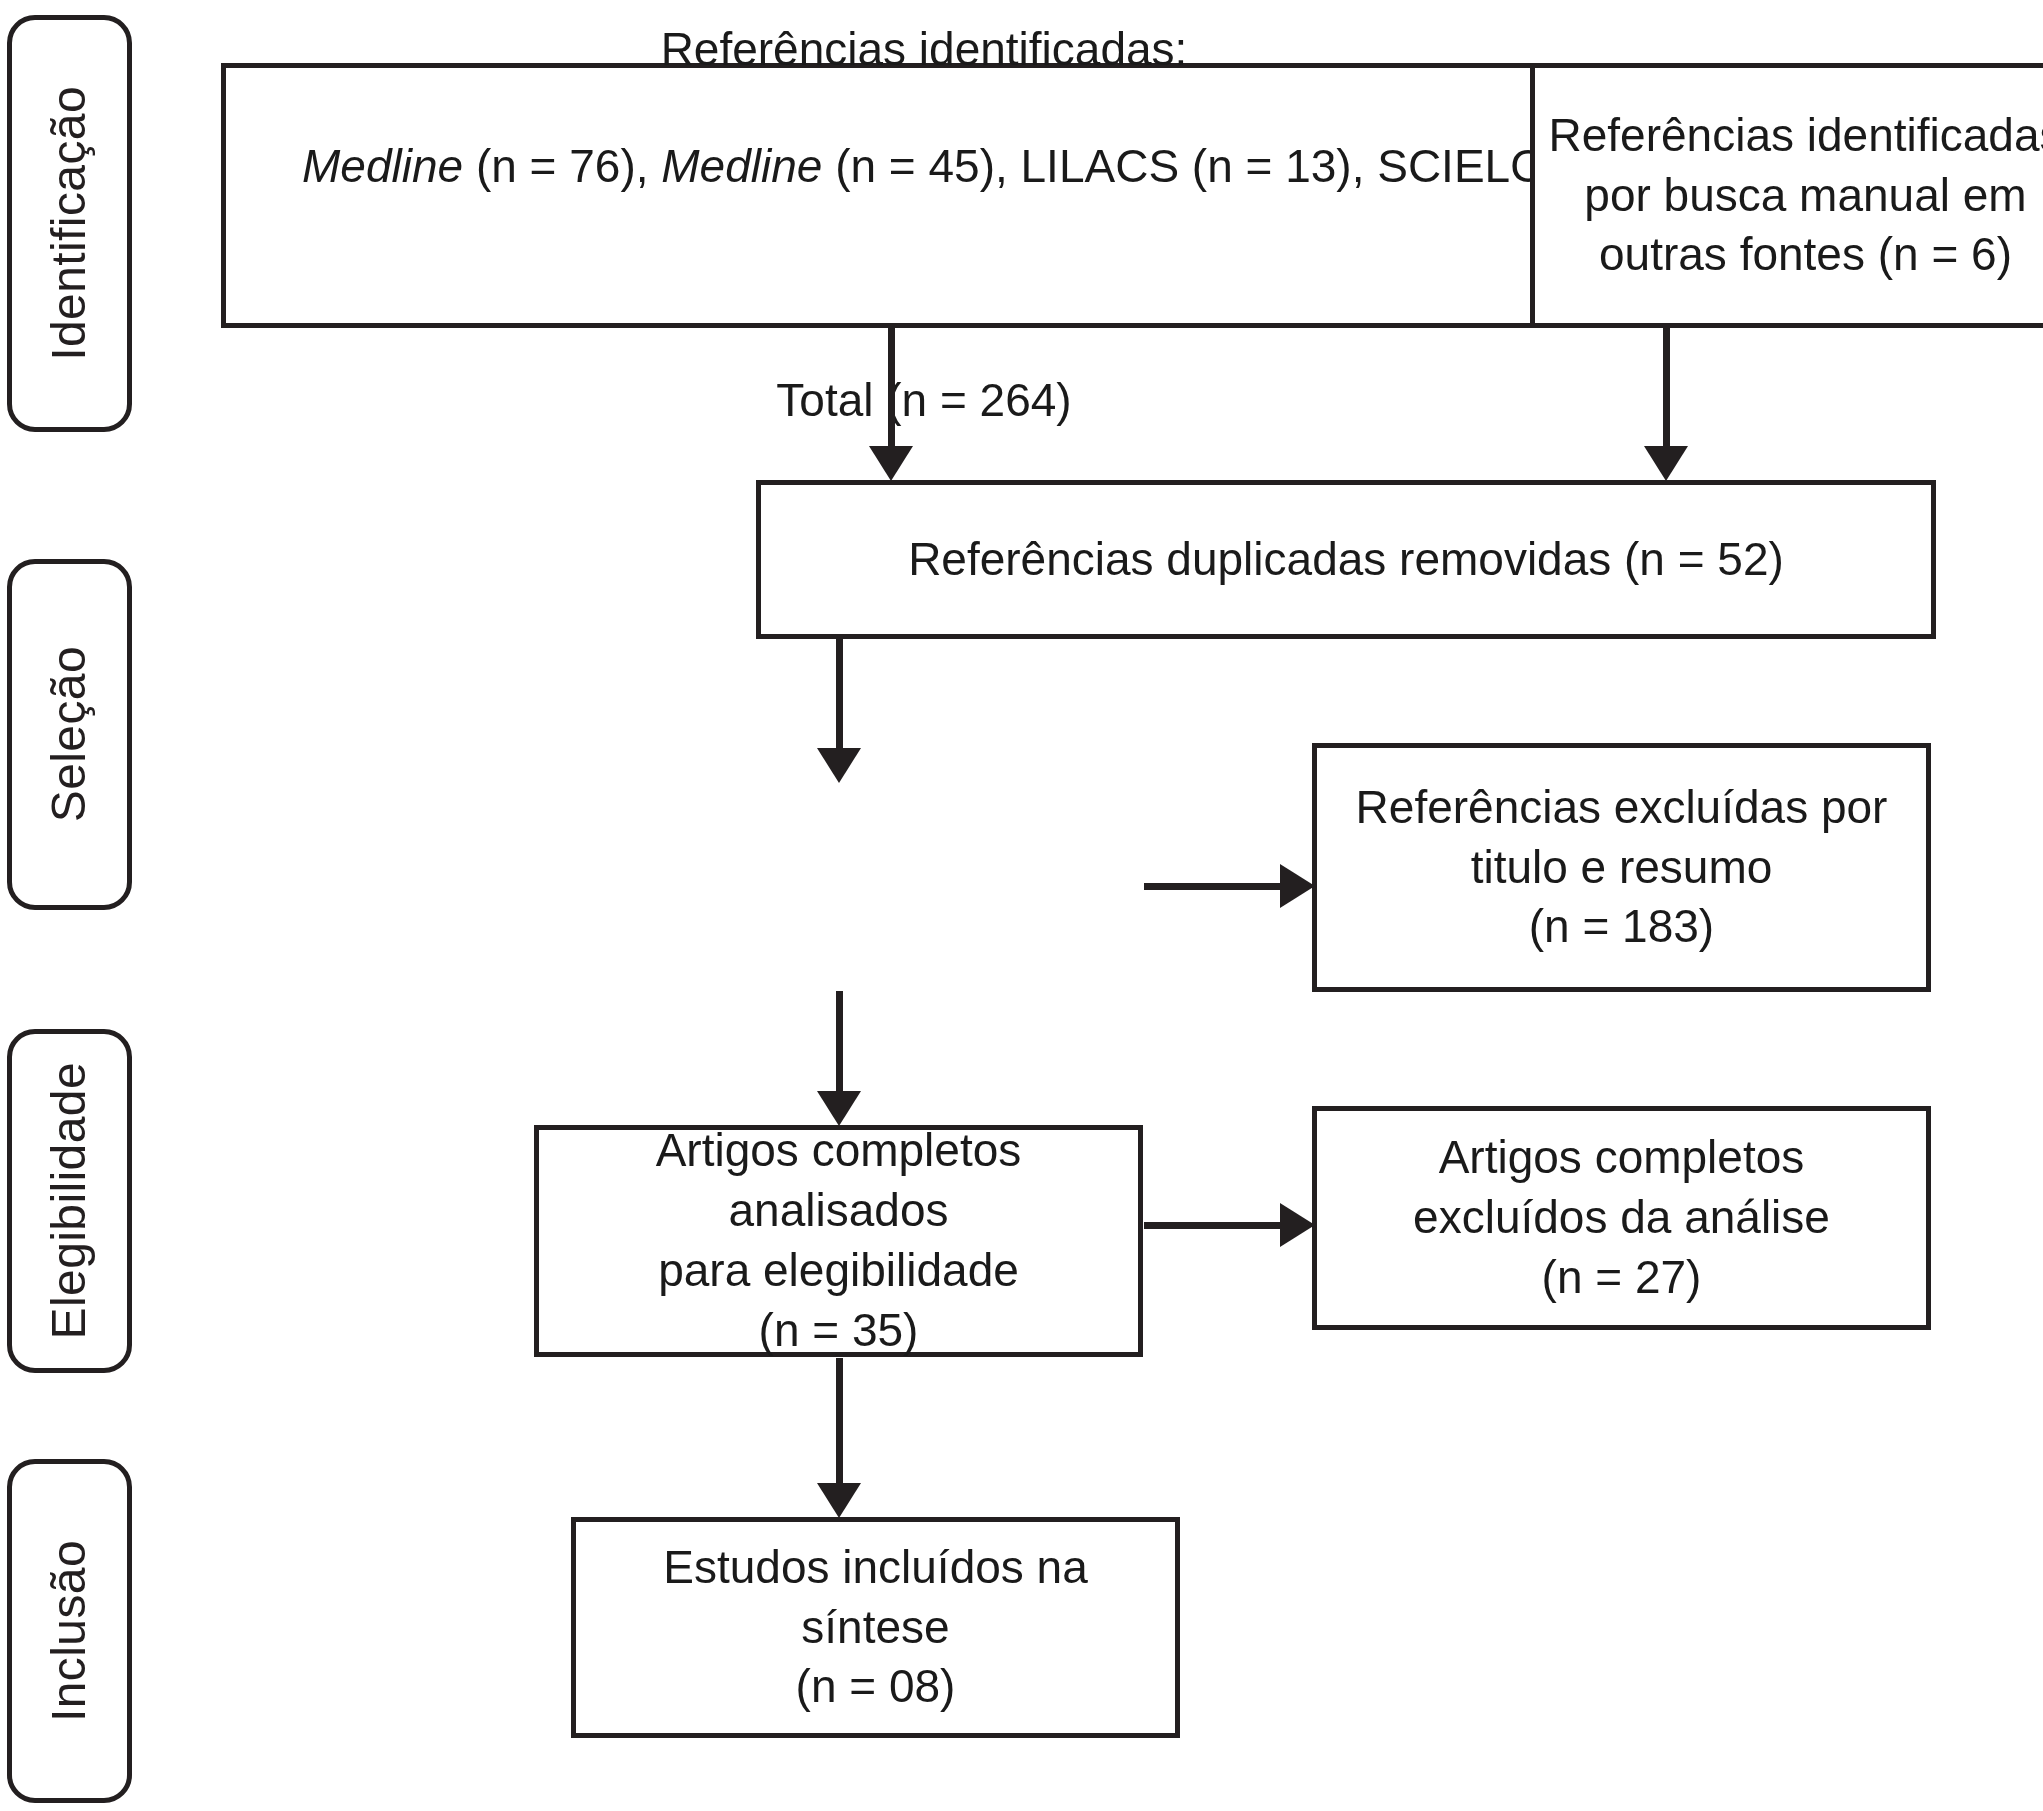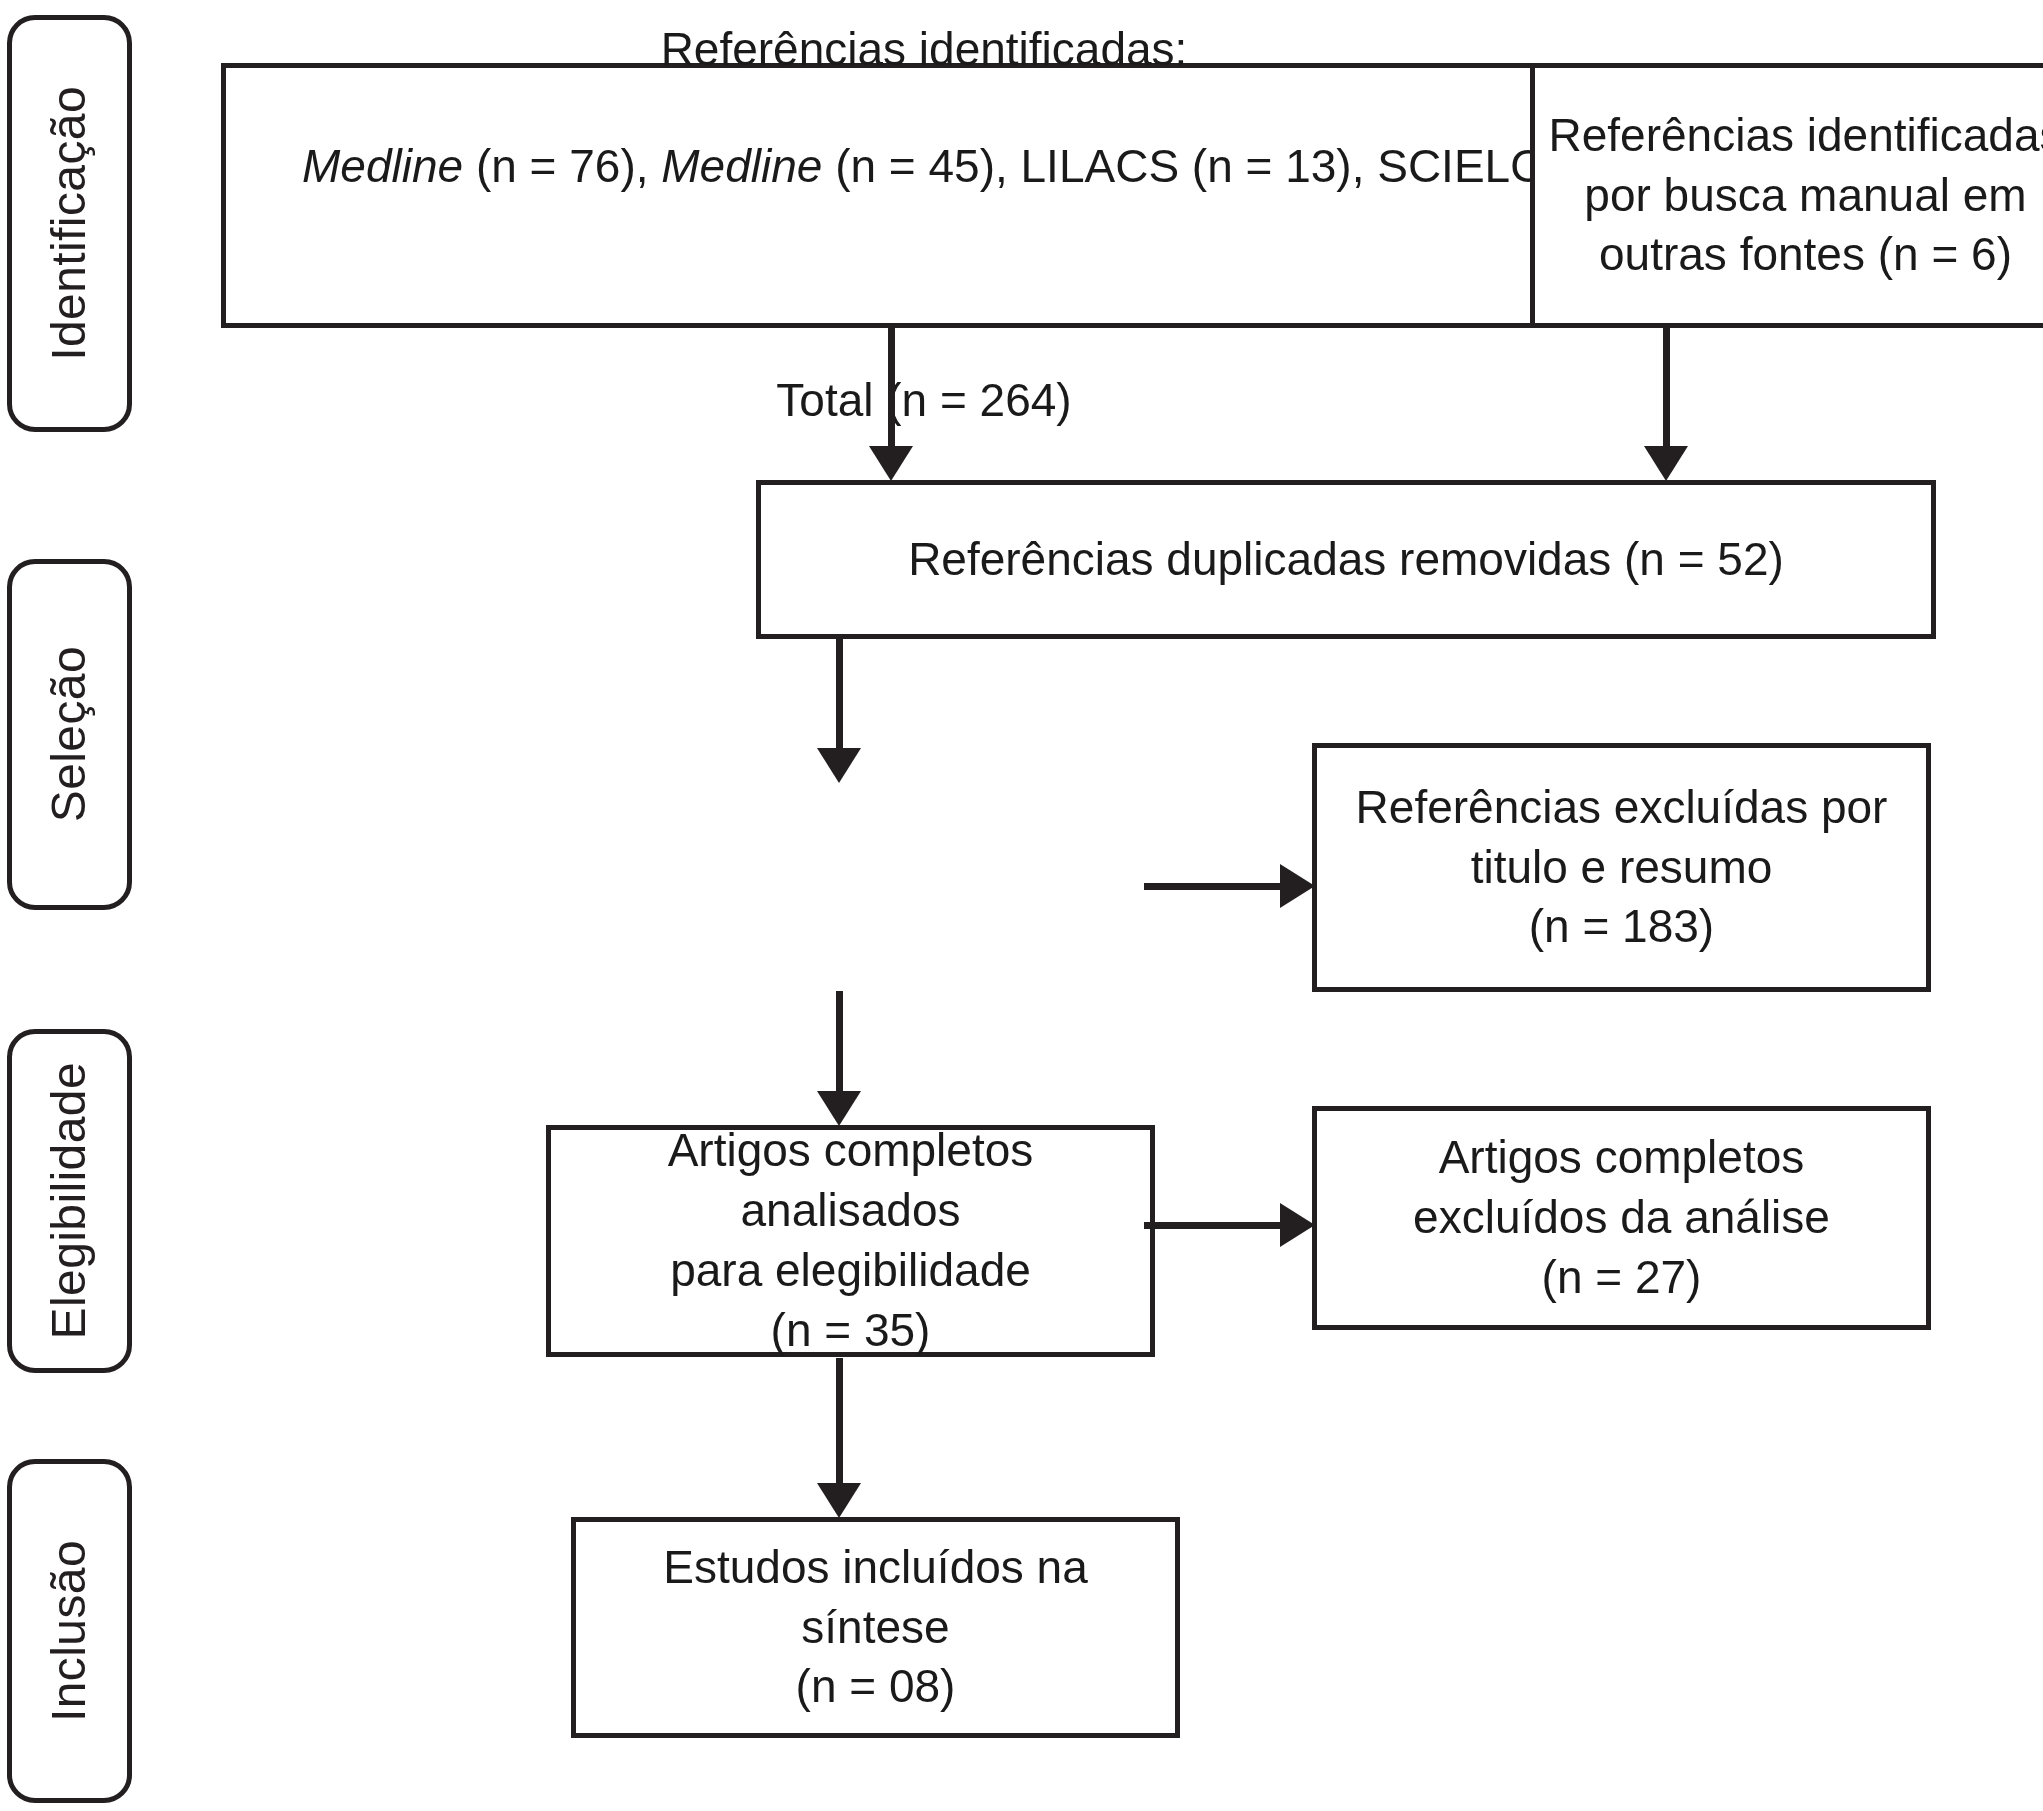--- a/index.html
+++ b/index.html
@@ -126,21 +126,21 @@
     <div class="btext">Referências duplicadas removidas (n = 52)</div>
   </div>
 
 
   <div class="fbox" style="left:1312px; top:743px; width:619px; height:249px;">
     <div class="btext">Referências excluídas por
 titulo e resumo
 (n = 183)</div>
   </div>
 
-  <div class="fbox" style="left:534px; top:1125px; width:609px; height:232px;margin-left:12px;">
+  <div class="fbox" style="left:534px; top:1125px; width:609px; height:232px;">
     <div class="btext">Artigos completos analisados
 para elegibilidade
 (n = 35)</div>
   </div>
 
   <div class="fbox" style="left:1312px; top:1106px; width:619px; height:224px;">
     <div class="btext">Artigos completos
 excluídos da análise
 (n = 27)</div>
   </div>

